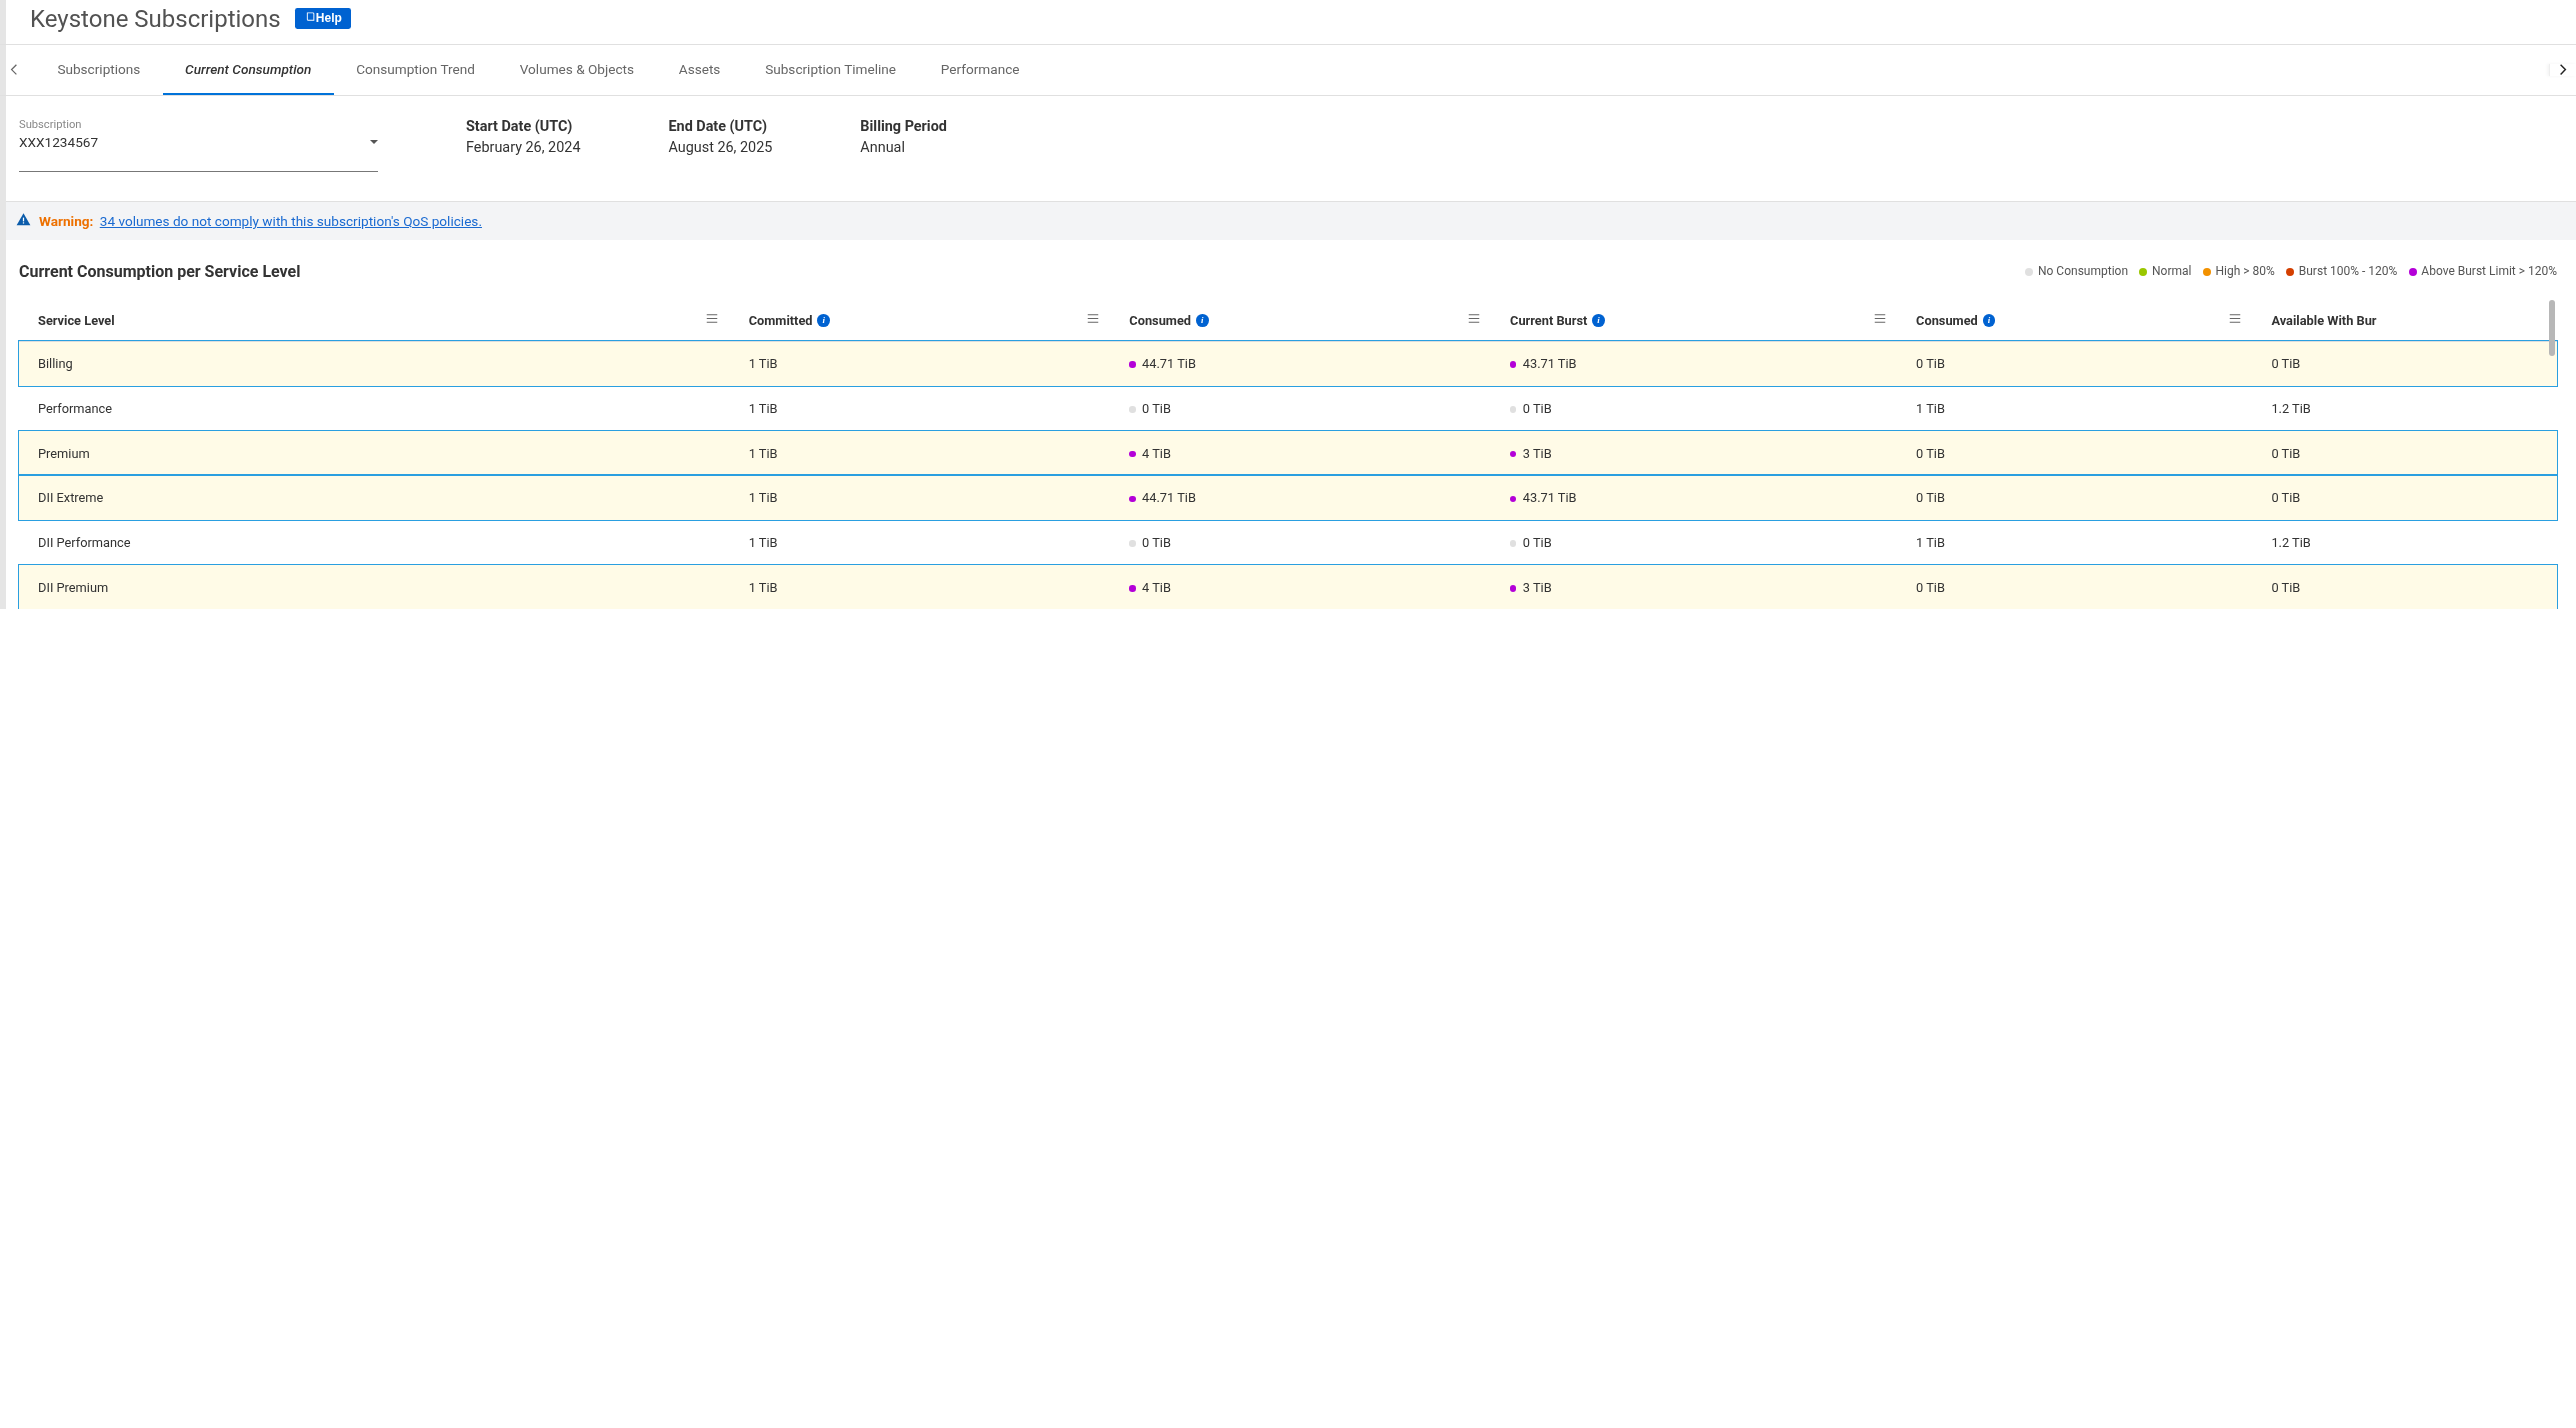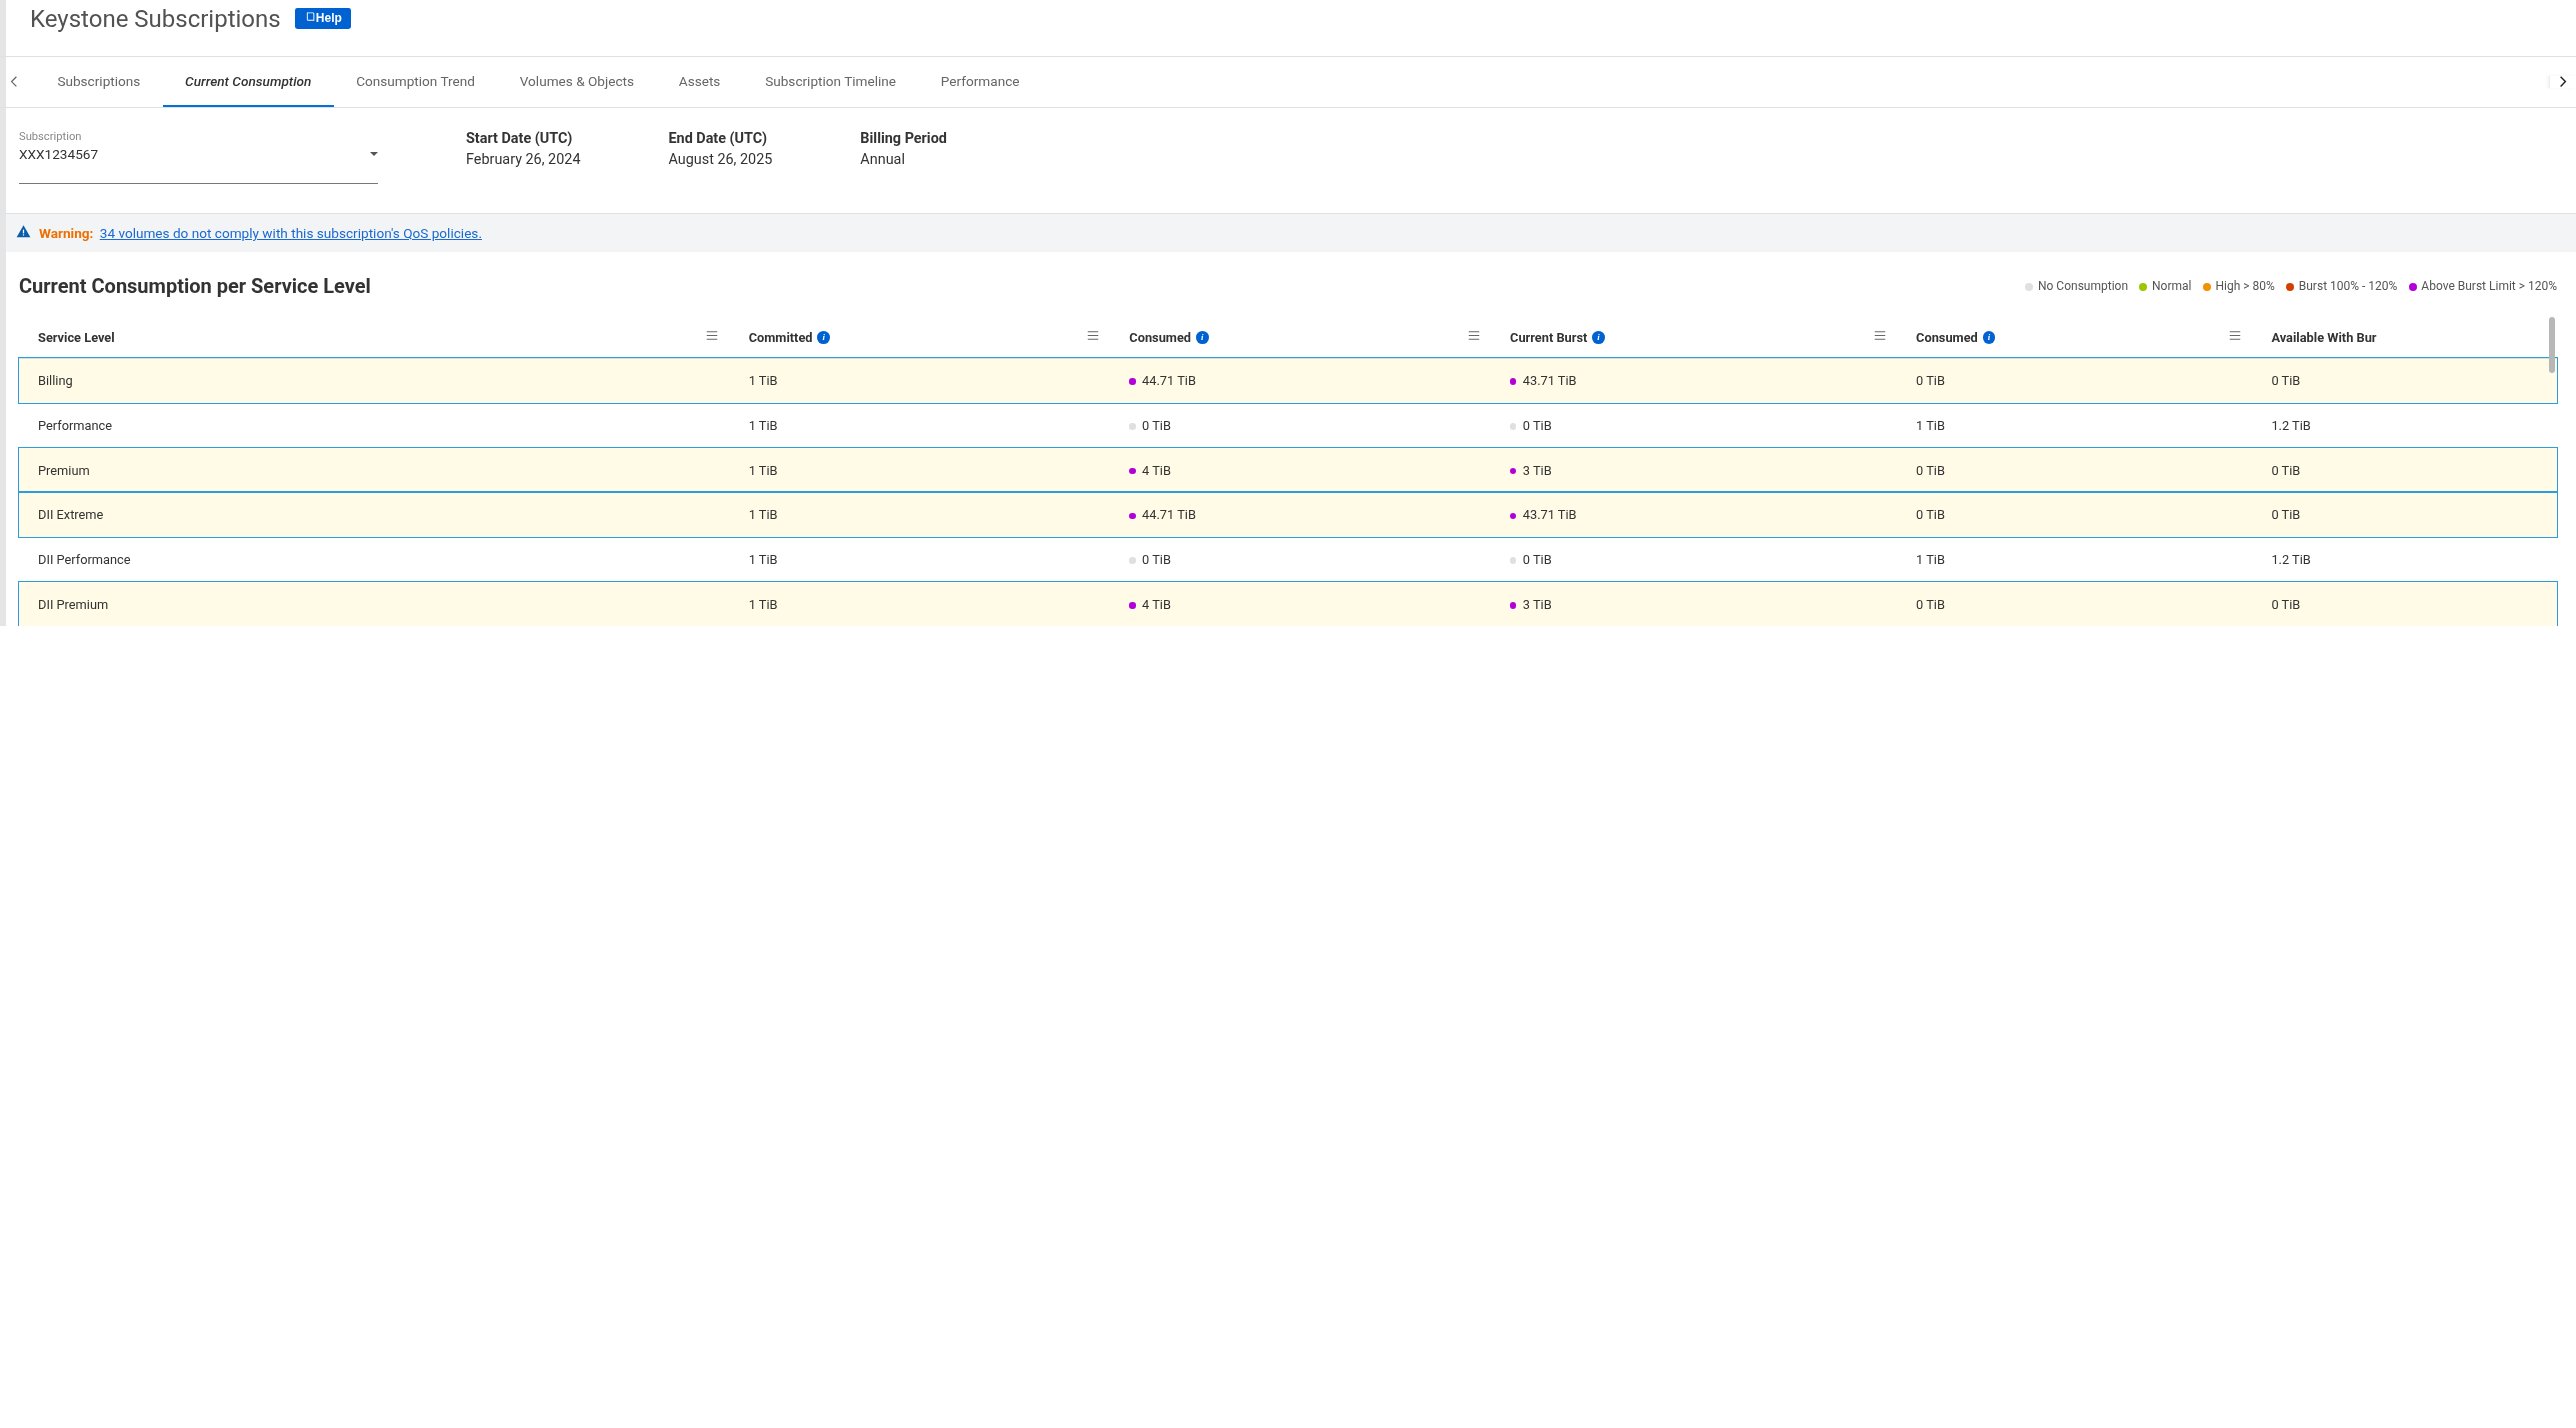--- a/index.html
+++ b/index.html
@@ -3,21 +3,21 @@
 <meta charset="utf-8">
 <style>
   * { box-sizing: border-box; margin: 0; padding: 0; }
   body { font-family: -apple-system, BlinkMacSystemFont, "Segoe UI", Roboto, Arial, sans-serif; color: #404040; background: #fff; font-size: 11.2px; }
 
   .header { display: flex; align-items: center; gap: 14.4px; padding: 4.8px 30px 11.2px; }
   .page-title { font-size: 24px; font-weight: 400; color: #525252; }
   .help-btn { background: #0062d1; color: #fff; border: none; border-radius: 2.4px; padding: 3.2px 9.6px 4px; font-size: 12px; font-weight: 700; cursor: pointer; display: inline-flex; align-items: center; gap: 0; }
   .help-btn svg { width: 11.2px; height: 11.2px; }
 
-  .tabs-wrap { border-top: 0.8px solid #e0e0e0; border-bottom: 0.8px solid #e0e0e0; display: flex; align-items: center; position: relative; margin-top: 12px; }
+  .tabs-wrap { border-top: 0.8px solid #e0e0e0; border-bottom: 0.8px solid #e0e0e0; display: flex; align-items: center; position: relative; }
   .tabs { display: flex; flex: 1; overflow: hidden; }
   .tab { padding: 16px 22.4px; font-size: 13.6px; color: #666; cursor: pointer; white-space: nowrap; border-bottom: 2.4px solid transparent; }
   .tab.active { color: #333; border-bottom-color: #0072d9; font-weight: 500; font-style: italic; }
   .tab-arrow { width: 27px; height: 100%; display: flex; align-items: center; justify-content: center; cursor: pointer; color: #555; }
   .tab-arrow.left { margin-right: 8px; }
   .tab-arrow.right { border-left: 0.8px solid #eee; box-shadow: -1.6px 0 3.2px rgba(0,0,0,0.05); }
 
   .filters { display: flex; gap: 88px; padding: 22.4px 19px 29px; border-bottom: 0.8px solid #e0e0e0; }
   .filter-block { }
   .filter-label { font-size: 11.2px; color: #888; font-weight: 400; }
@@ -26,21 +26,21 @@
   .meta-label { font-size: 14.4px; font-weight: 700; color: #333; }
   .meta-val { font-size: 14.4px; color: #333; margin-top: 3.2px; }
 
   .warn-bar { background: #f3f4f6; display: flex; align-items: center; gap: 4.8px; padding: 9.6px 16px; font-size: 13.6px; }
   .warn-icon { color: #0b5cab; }
   .warn-label { color: #ed7000; font-weight: 700; margin-left: 3.2px; }
   .warn-link { color: #1a6ad1; text-decoration: underline; cursor: pointer; margin-left: 1.6px; }
 
   .panel { padding: 22.4px 19px 0; }
   .panel-head { display: flex; align-items: center; justify-content: space-between; flex-wrap: wrap; margin-bottom: 19px; }
-  .panel-title { font-size: 20px; font-weight: 700; color: #333; }
+  .panel-title { font-size: 16px; font-weight: 700; color: #333; }
   .legend { display: flex; align-items: center; gap: 11.2px; font-size: 12px; color: #555; }
   .dot { width: 8px; height: 8px; border-radius: 50%; display: inline-block; margin-right: 4.8px; vertical-align: middle; }
 
   .table-wrap { position: relative; }
   .table { width: 100%; border-collapse: collapse; table-layout: fixed; }
   .th { text-align: left; padding: 12.8px 19px; font-size: 12.8px; font-weight: 700; color: #333; position: relative; border-bottom: 0.8px solid #ddd; }
   .th-inner { display: flex; align-items: center; gap: 4.8px; }
   .info-i { width: 12.8px; height: 12.8px; border-radius: 50%; background: #0062d1; color: #fff; display: inline-flex; align-items: center; justify-content: center; font-size: 8.8px; font-weight: 700; font-style: italic; font-family: Georgia, serif; cursor: pointer; }
   .col-menu { position: absolute; right: 11.2px; top: 50%; transform: translateY(-50%); cursor: pointer; color: #666; }
   .col-menu svg { width: 12px; height: 12px; }

